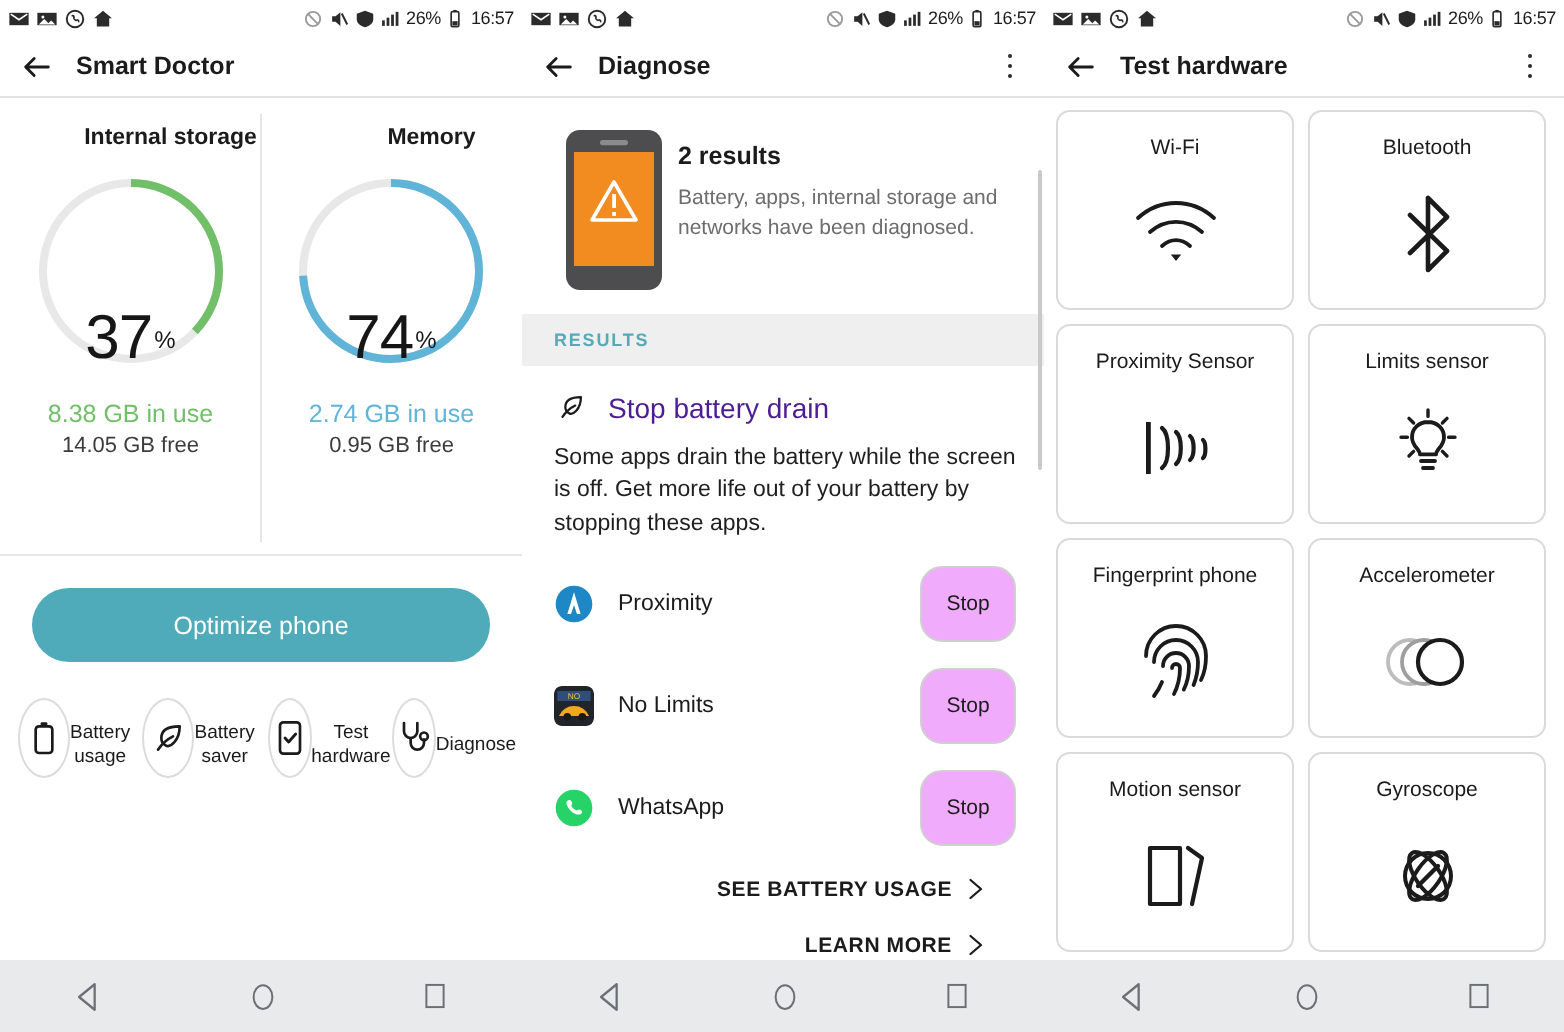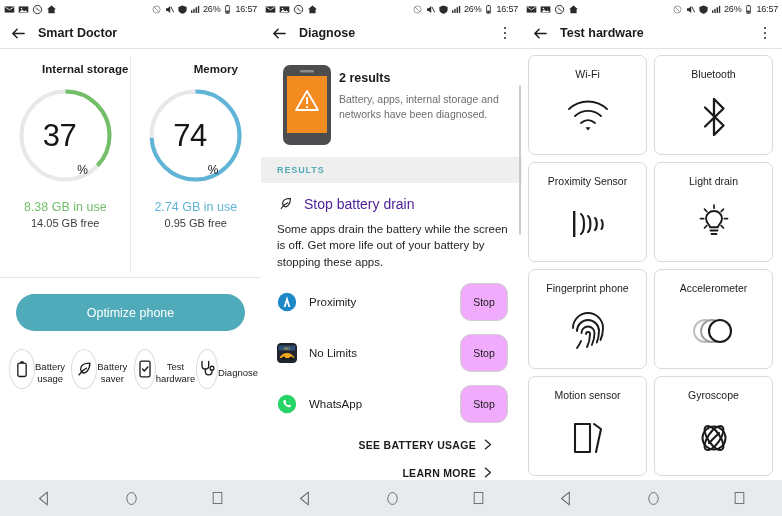--- a/index.html
+++ b/index.html
@@ -46,21 +46,21 @@
   .metrics { display: flex; height: 228px; position: relative; }
   .metric { flex: 1; display: flex; flex-direction: column;
             align-items: center; padding-top: 14px; }
   .vdiv { position: absolute; left: 130px; top: 8px; bottom: 6px;
           width: 1px; background: #e6e6e6; }
   .metric h3 { font-size: 11.5px; font-weight: bold; color: #1b1b1b; margin-left: 40px; }
   .ring-wrap { position: relative; width: 97px; height: 97px; margin-top: 12px; }
   .ring-wrap svg { display: block; transform: rotate(-90deg); }
   .ring-label {
     position: absolute; inset: 0; display: flex;
-    align-items: center; justify-content: center;
+    align-items: flex-end; justify-content: center;
   }
   .ring-num { font-size: 31px; color: #161616; font-weight: 300;
               letter-spacing: -.5px; line-height: 1; }
   .ring-pct { font-size: 12px; color: #161616; align-self: flex-end;
               margin-bottom: 7px; margin-left: 1px; }
   .inuse { font-size: 12.5px; margin-top: 16px; }
   .inuse.green { color: #72bf6a; }
   .inuse.blue { color: #5fb4d7; }
   .free { font-size: 11px; color: #3c3c3c; margin-top: 3px; }
 
@@ -553,21 +553,21 @@
             <rect x="7" y="6" width="2.4" height="26" fill="#1b1b1b"></rect>
             <path d="M15 9c4 3 4 17 0 20" fill="none" stroke="#1b1b1b" stroke-width="2.1" stroke-linecap="round"></path>
             <path d="M22 11c3.2 2.6 3.2 13.4 0 16" fill="none" stroke="#1b1b1b" stroke-width="2.1" stroke-linecap="round"></path>
             <path d="M29 13c2.4 2 2.4 10 0 12" fill="none" stroke="#1b1b1b" stroke-width="2.1" stroke-linecap="round"></path>
             <path d="M35.5 15c1.6 1.4 1.6 7.6 0 9" fill="none" stroke="#1b1b1b" stroke-width="2.1" stroke-linecap="round"></path>
           </svg>
             </div>
         </div>
 
         <div class="card">
-          <div class="cl">Light drain</div>
+          <div class="cl">Limits sensor</div>
           <div class="ci">
               <svg width="42" height="42" viewBox="0 0 42 42">
             <path d="M21 8c-4.6 0-8 3.4-8 7.6 0 3 1.7 4.7 2.8 6 .8 1 1.2 1.6 1.2 2.6h8c0-1 .4-1.6 1.2-2.6 1.1-1.3 2.8-3 2.8-6C29 11.4 25.6 8 21 8z" fill="none" stroke="#1b1b1b" stroke-width="1.9" stroke-linejoin="round"></path>
             <path d="M17.5 27.5h7M18.5 31h5" fill="none" stroke="#1b1b1b" stroke-width="1.9" stroke-linecap="round"></path>
             <path d="M21 2v3.2M7.5 15.6h3.2M31.3 15.6h3.2M11.5 6.2l2.3 2.3M30.5 6.2l-2.3 2.3M11.5 25l2.3-2.3M30.5 25l-2.3-2.3" fill="none" stroke="#1b1b1b" stroke-width="1.7" stroke-linecap="round"></path>
           </svg>
             </div>
         </div>
 
         <div class="card">

